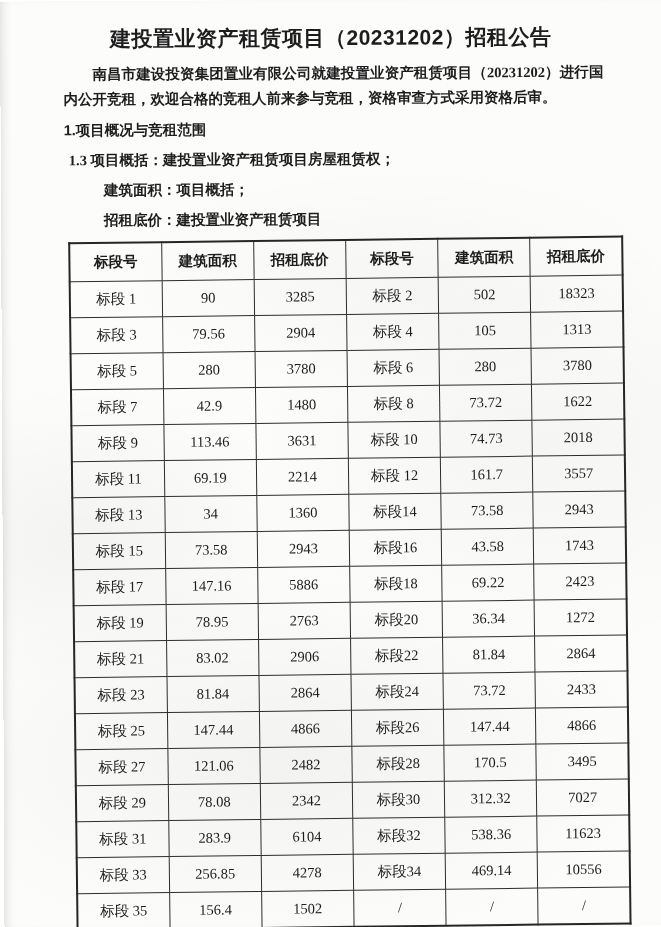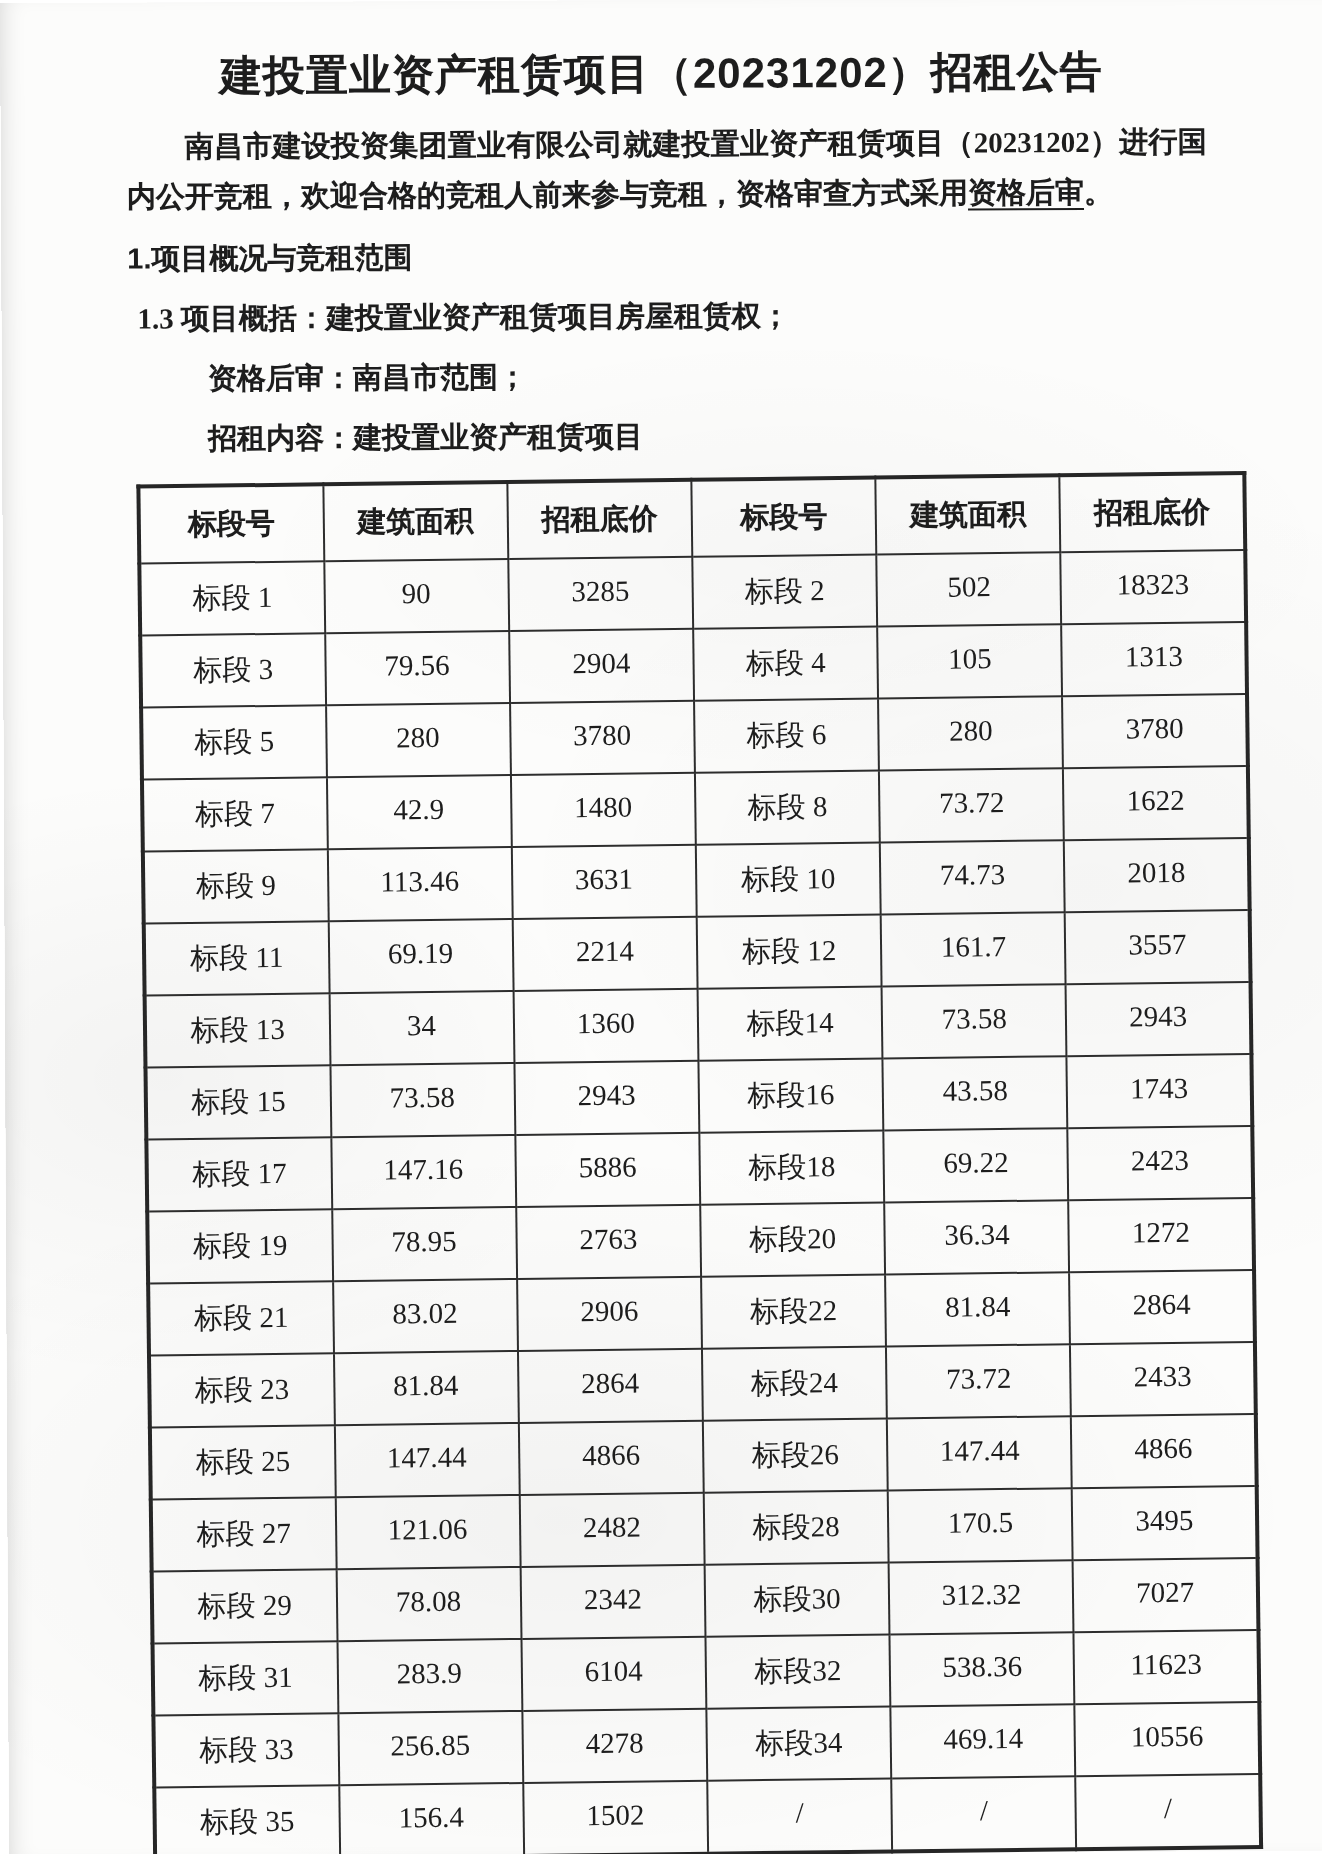--- a/index.html
+++ b/index.html
@@ -40,21 +40,20 @@
   .intro {
     margin: 9px 42px 0 63px;
     width: 540px;
     font-size: 14.5px;
     line-height: 25px;
     font-weight: 600;
     text-indent: 2em;
     text-align: justify;
   }
   .underlined {
-    text-decoration: underline;
     text-underline-offset: 3px;
   }
   .section-heading {
     margin: 9px 0 0 63px;
     font-size: 14.5px;
     line-height: 18px;
     font-weight: 700;
     font-family: "Liberation Sans", sans-serif;
   }
   .item-line {
@@ -108,23 +107,23 @@
 <div class="sheet" style="--ink: #1d1d1d; --paper: #fcfcfb;">
 
   <h1 class="doc-title">建投置业资产租赁项目（20231202）招租公告</h1>
 
   <p class="intro"><span>南昌市建设投资集团置业有限公司就建投置业资产租赁项目（20231202）进行国内公开竞租，欢迎合格的竞租人前来参与竞租，资格审查方式采用</span><span class="underlined">资格后审</span><span>。</span></p>
 
   <h2 class="section-heading">1.项目概况与竞租范围</h2>
 
   <p class="item-line"><span>1.3 项目概括：</span><span>建投置业资产租赁项目房屋租赁权；</span></p>
 
-  <p class="item-line indented"><span>资格后审：</span><span>南昌市范围；</span></p>
-
-  <p class="item-line indented"><span>招租内容：</span><span>建投置业资产租赁项目</span></p>
+  <p class="item-line indented"><span>建筑面积：</span><span>项目概括；</span></p>
+
+  <p class="item-line indented"><span>招租底价：</span><span>建投置业资产租赁项目</span></p>
 
   <div class="table-wrap">
     <table class="lots">
       <thead>
         <tr>
             <th>标段号</th>
             <th>建筑面积</th>
             <th>招租底价</th>
             <th>标段号</th>
             <th>建筑面积</th>

